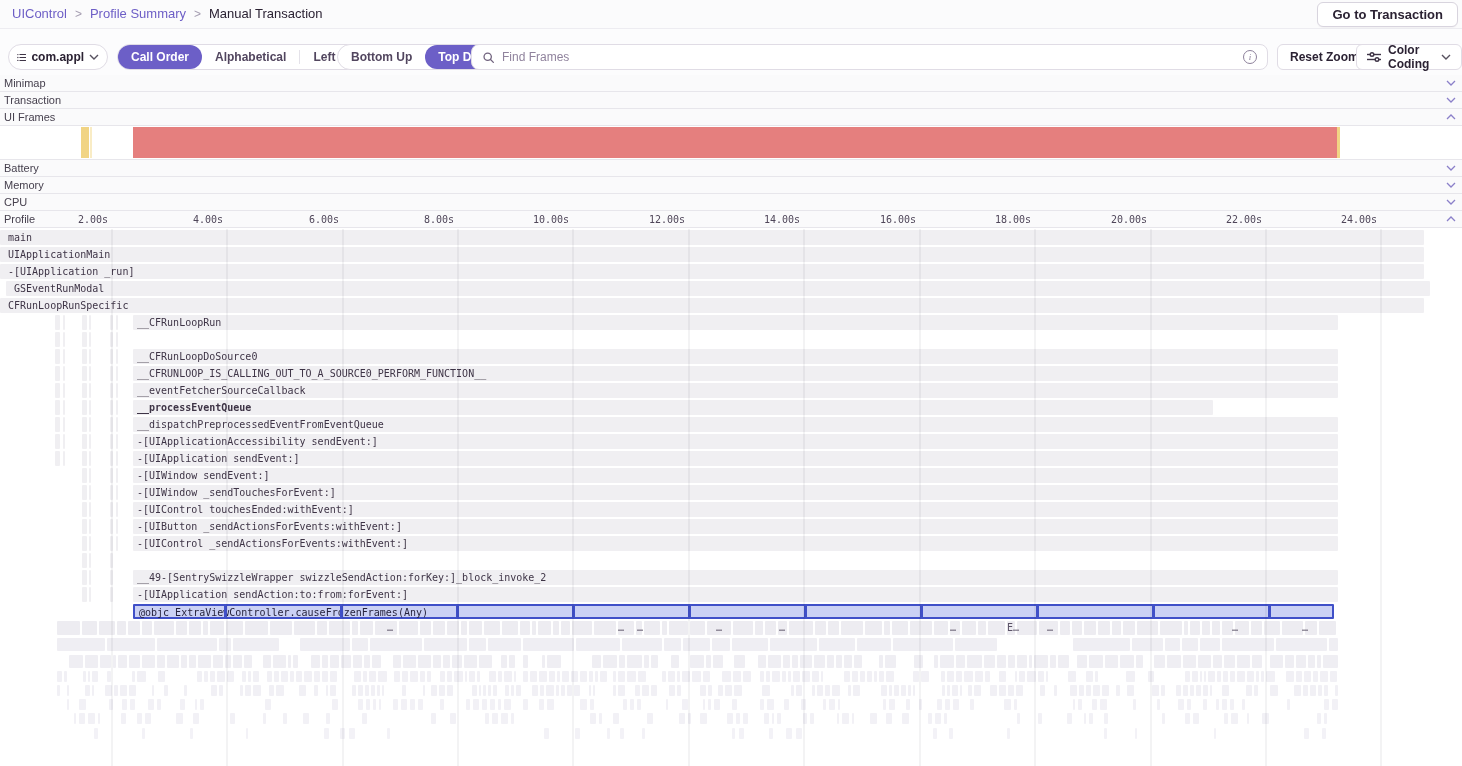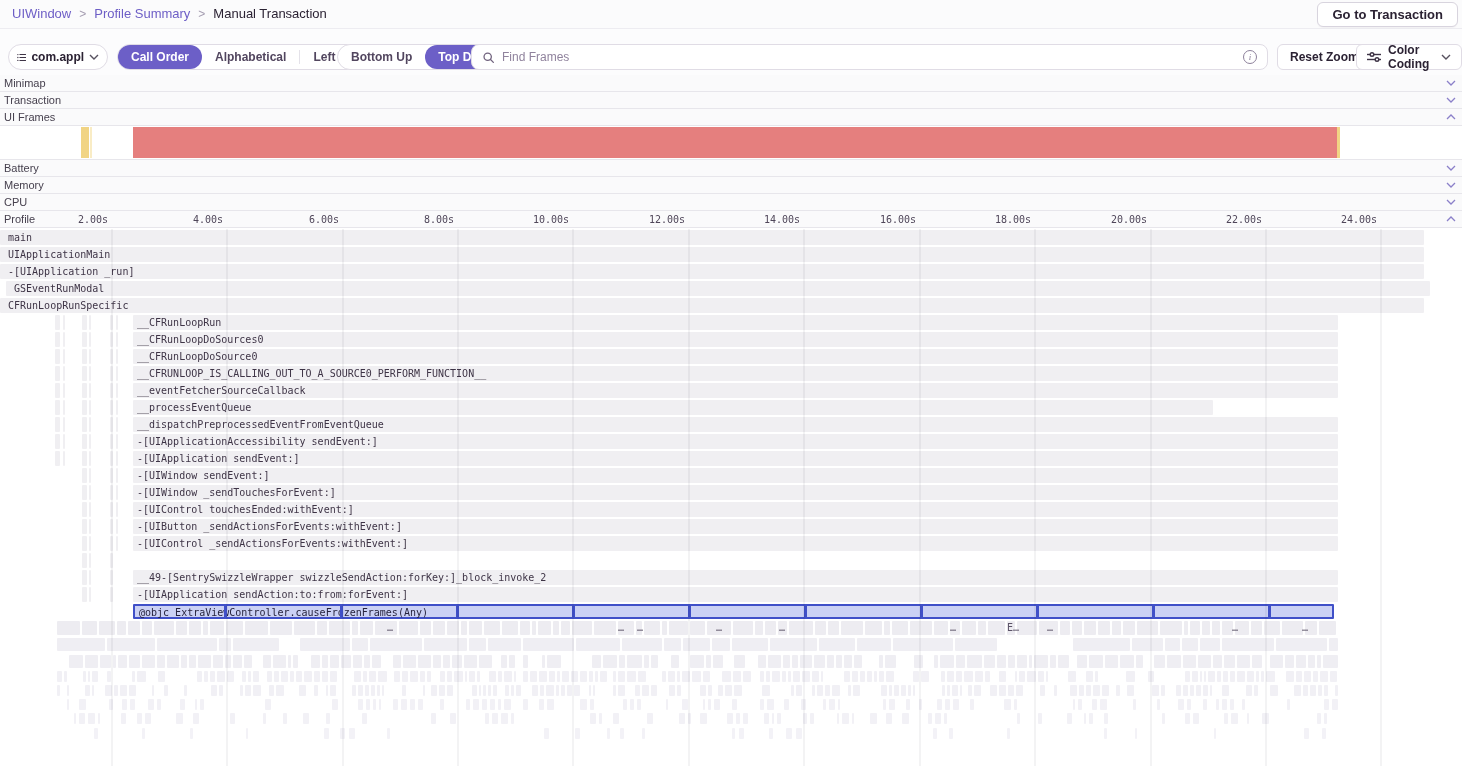--- a/index.html
+++ b/index.html
@@ -55,21 +55,21 @@
   .deep-bar { position:absolute; border-radius:1px; z-index:2; }
   .ellipsis-label { position:absolute; font-family:"DejaVu Sans Mono", monospace; font-size:10px; color:#5C5468; z-index:4; }
 </style>
 </head>
 <body>
 
 <div id="app">
 
   <div id="header">
     <div id="breadcrumb">
-      <span class="crumb-link">UIWindow</span>
+      <span class="crumb-link">UIControl</span>
       <span class="crumb-sep">&gt;</span>
       <span class="crumb-link">Profile Summary</span>
       <span class="crumb-sep">&gt;</span>
       <span class="crumb-current">Manual Transaction</span>
     </div>
     <div id="goto-btn">Go to Transaction</div>
   </div>
 
   <div id="toolbar">
     <div class="tb" id="frame-select">
@@ -217,33 +217,30 @@
       </div>
       <div class="fbar" style="left: 0px; top: 52px; width: 1424px; margin-left: 6px;">
         <span class="flabel" style="left: 8px;">GSEventRunModal</span>
       </div>
       <div class="fbar" style="left: 0px; top: 69px; width: 1424px;">
         <span class="flabel" style="left: 8px;">CFRunLoopRunSpecific</span>
       </div>
       <div class="fbar" style="left: 133px; top: 86px; width: 1205px;">
         <span class="flabel">__CFRunLoopRun</span>
       </div>
-      <div class="fbar" style="left: 133px; top: 103px; width: 1205px;">
-        <span class="flabel">__CFRunLoopDoSources0</span>
-      </div>
       <div class="fbar" style="left: 133px; top: 120px; width: 1205px;">
         <span class="flabel">__CFRunLoopDoSource0</span>
       </div>
       <div class="fbar" style="left: 133px; top: 137px; width: 1205px;">
         <span class="flabel">__CFRUNLOOP_IS_CALLING_OUT_TO_A_SOURCE0_PERFORM_FUNCTION__</span>
       </div>
       <div class="fbar" style="left: 133px; top: 154px; width: 1205px;">
         <span class="flabel">__eventFetcherSourceCallback</span>
       </div>
-      <div class="fbar" style="left: 133px; top: 171px; width: 1080px;">
+      <div class="fbar" style="left: 133px; top: 171px; width: 1080px; font-weight: bold;">
         <span class="flabel">__processEventQueue</span>
       </div>
       <div class="fbar" style="left: 133px; top: 188px; width: 1205px;">
         <span class="flabel">__dispatchPreprocessedEventFromEventQueue</span>
       </div>
       <div class="fbar" style="left: 133px; top: 205px; width: 1205px;">
         <span class="flabel">-[UIApplicationAccessibility sendEvent:]</span>
       </div>
       <div class="fbar" style="left: 133px; top: 222px; width: 1205px;">
         <span class="flabel">-[UIApplication sendEvent:]</span>

